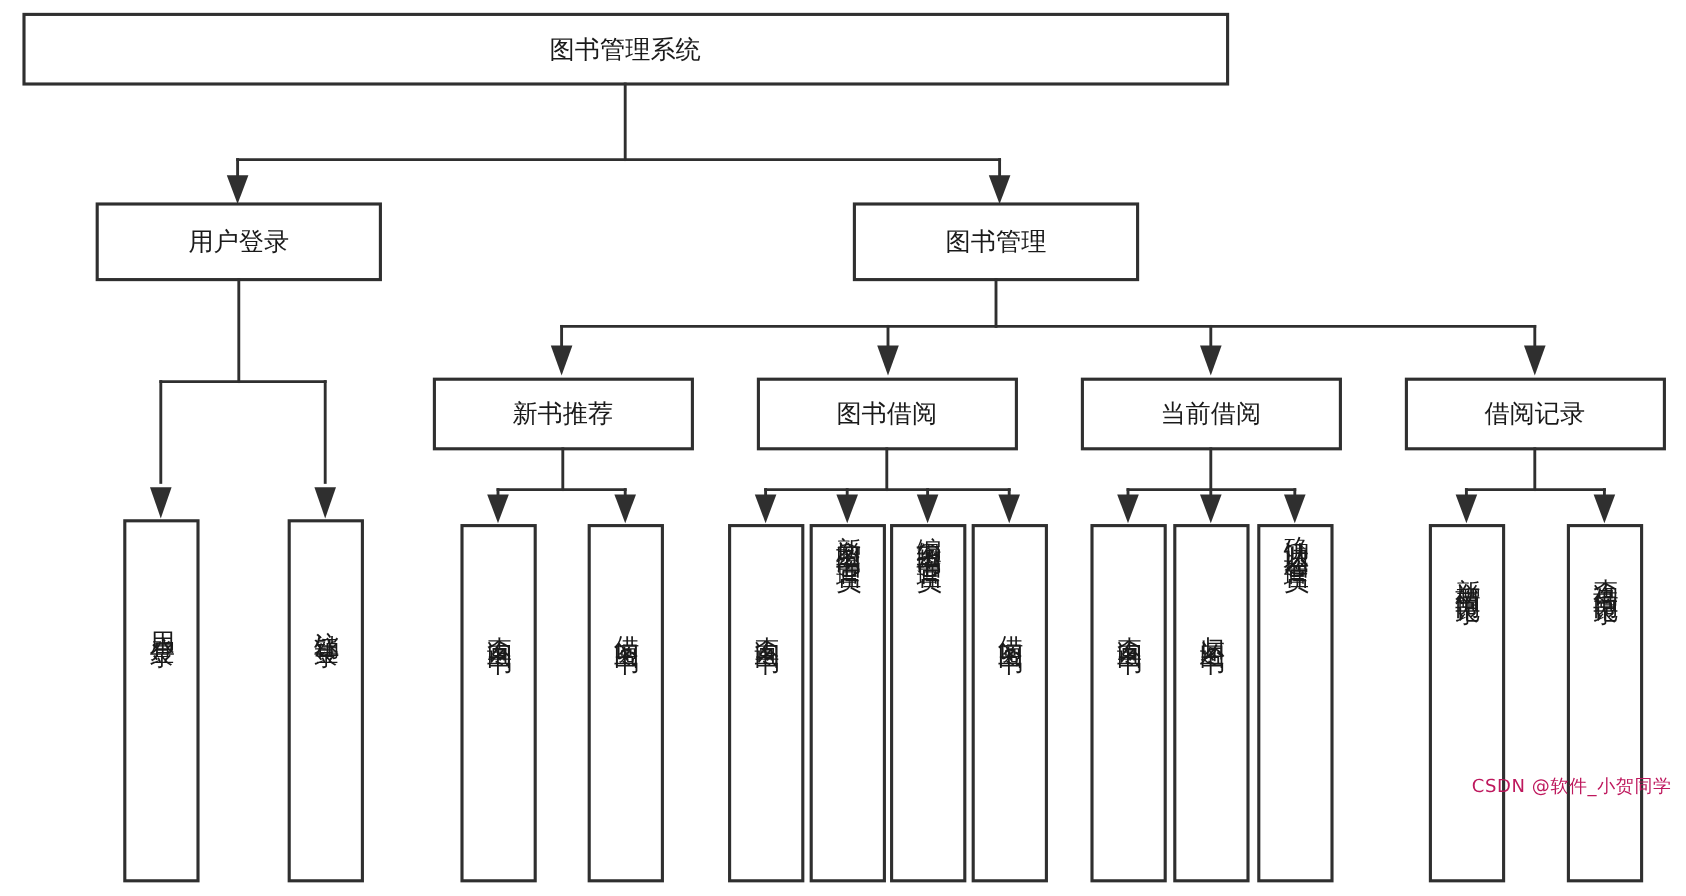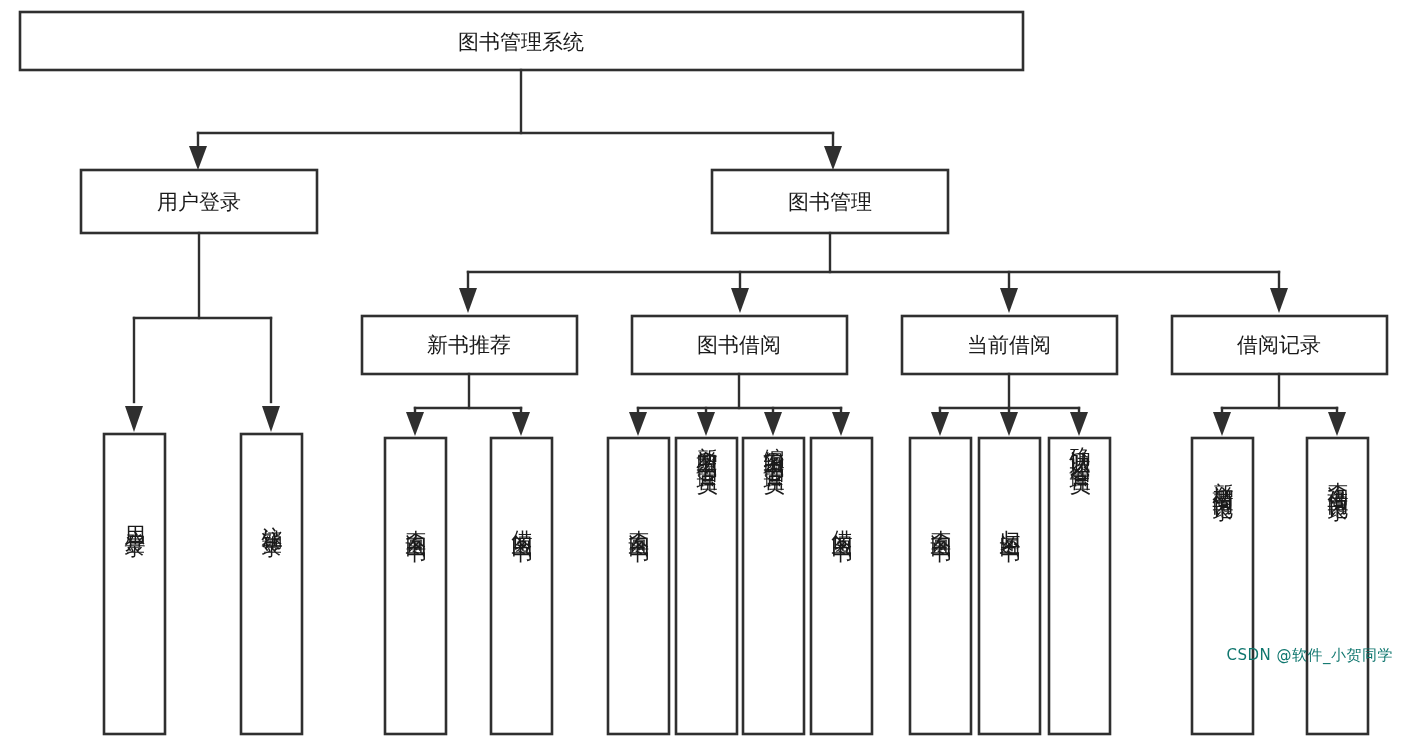--- a/index.html
+++ b/index.html
@@ -55,21 +55,21 @@
     writing-mode: vertical-rl;
     text-orientation: upright;
     letter-spacing: 4px;
   }
   .watermark {
     position: absolute;
     right: 12px;
     bottom: 6px;
     font-family: "DejaVu Sans", "Liberation Sans", sans-serif;
     font-size: 15px;
-    color: #0f766e;
+    color: #be185d;
     white-space: nowrap;
     letter-spacing: 0.5px;
     user-select: none;
   }
 </style>
 </head>
 <body>
 
 <div id="diagram-root">
 

